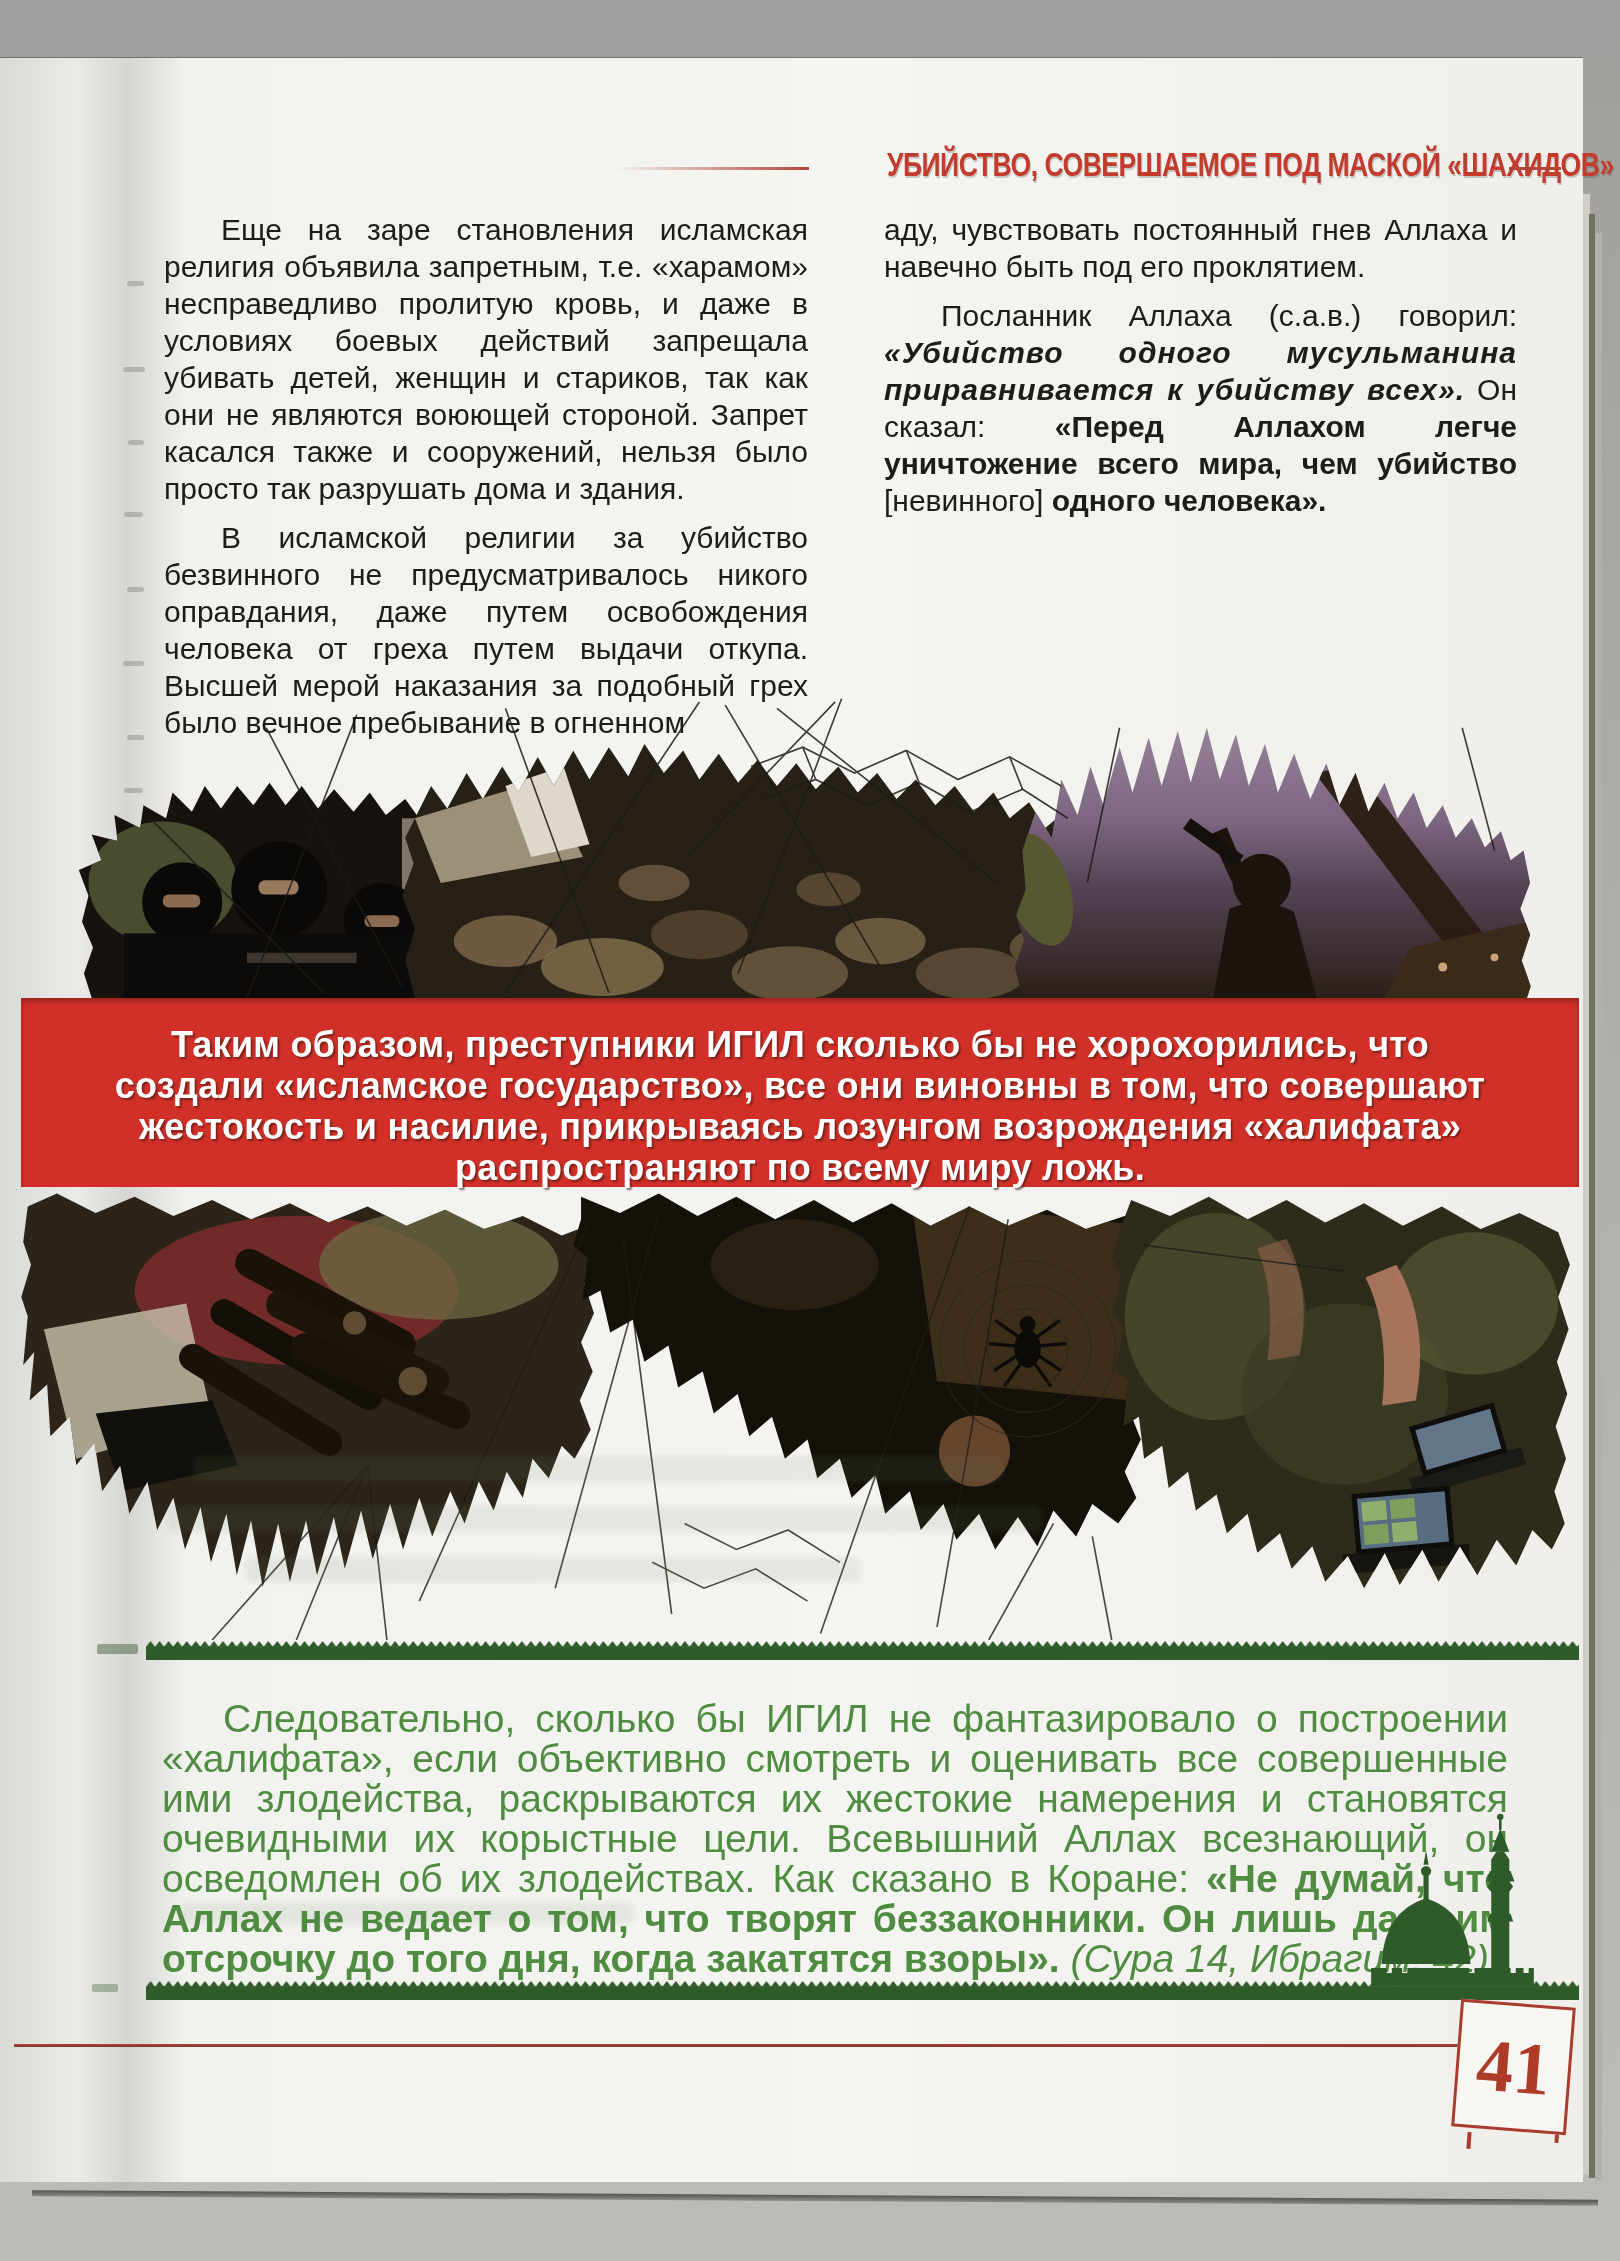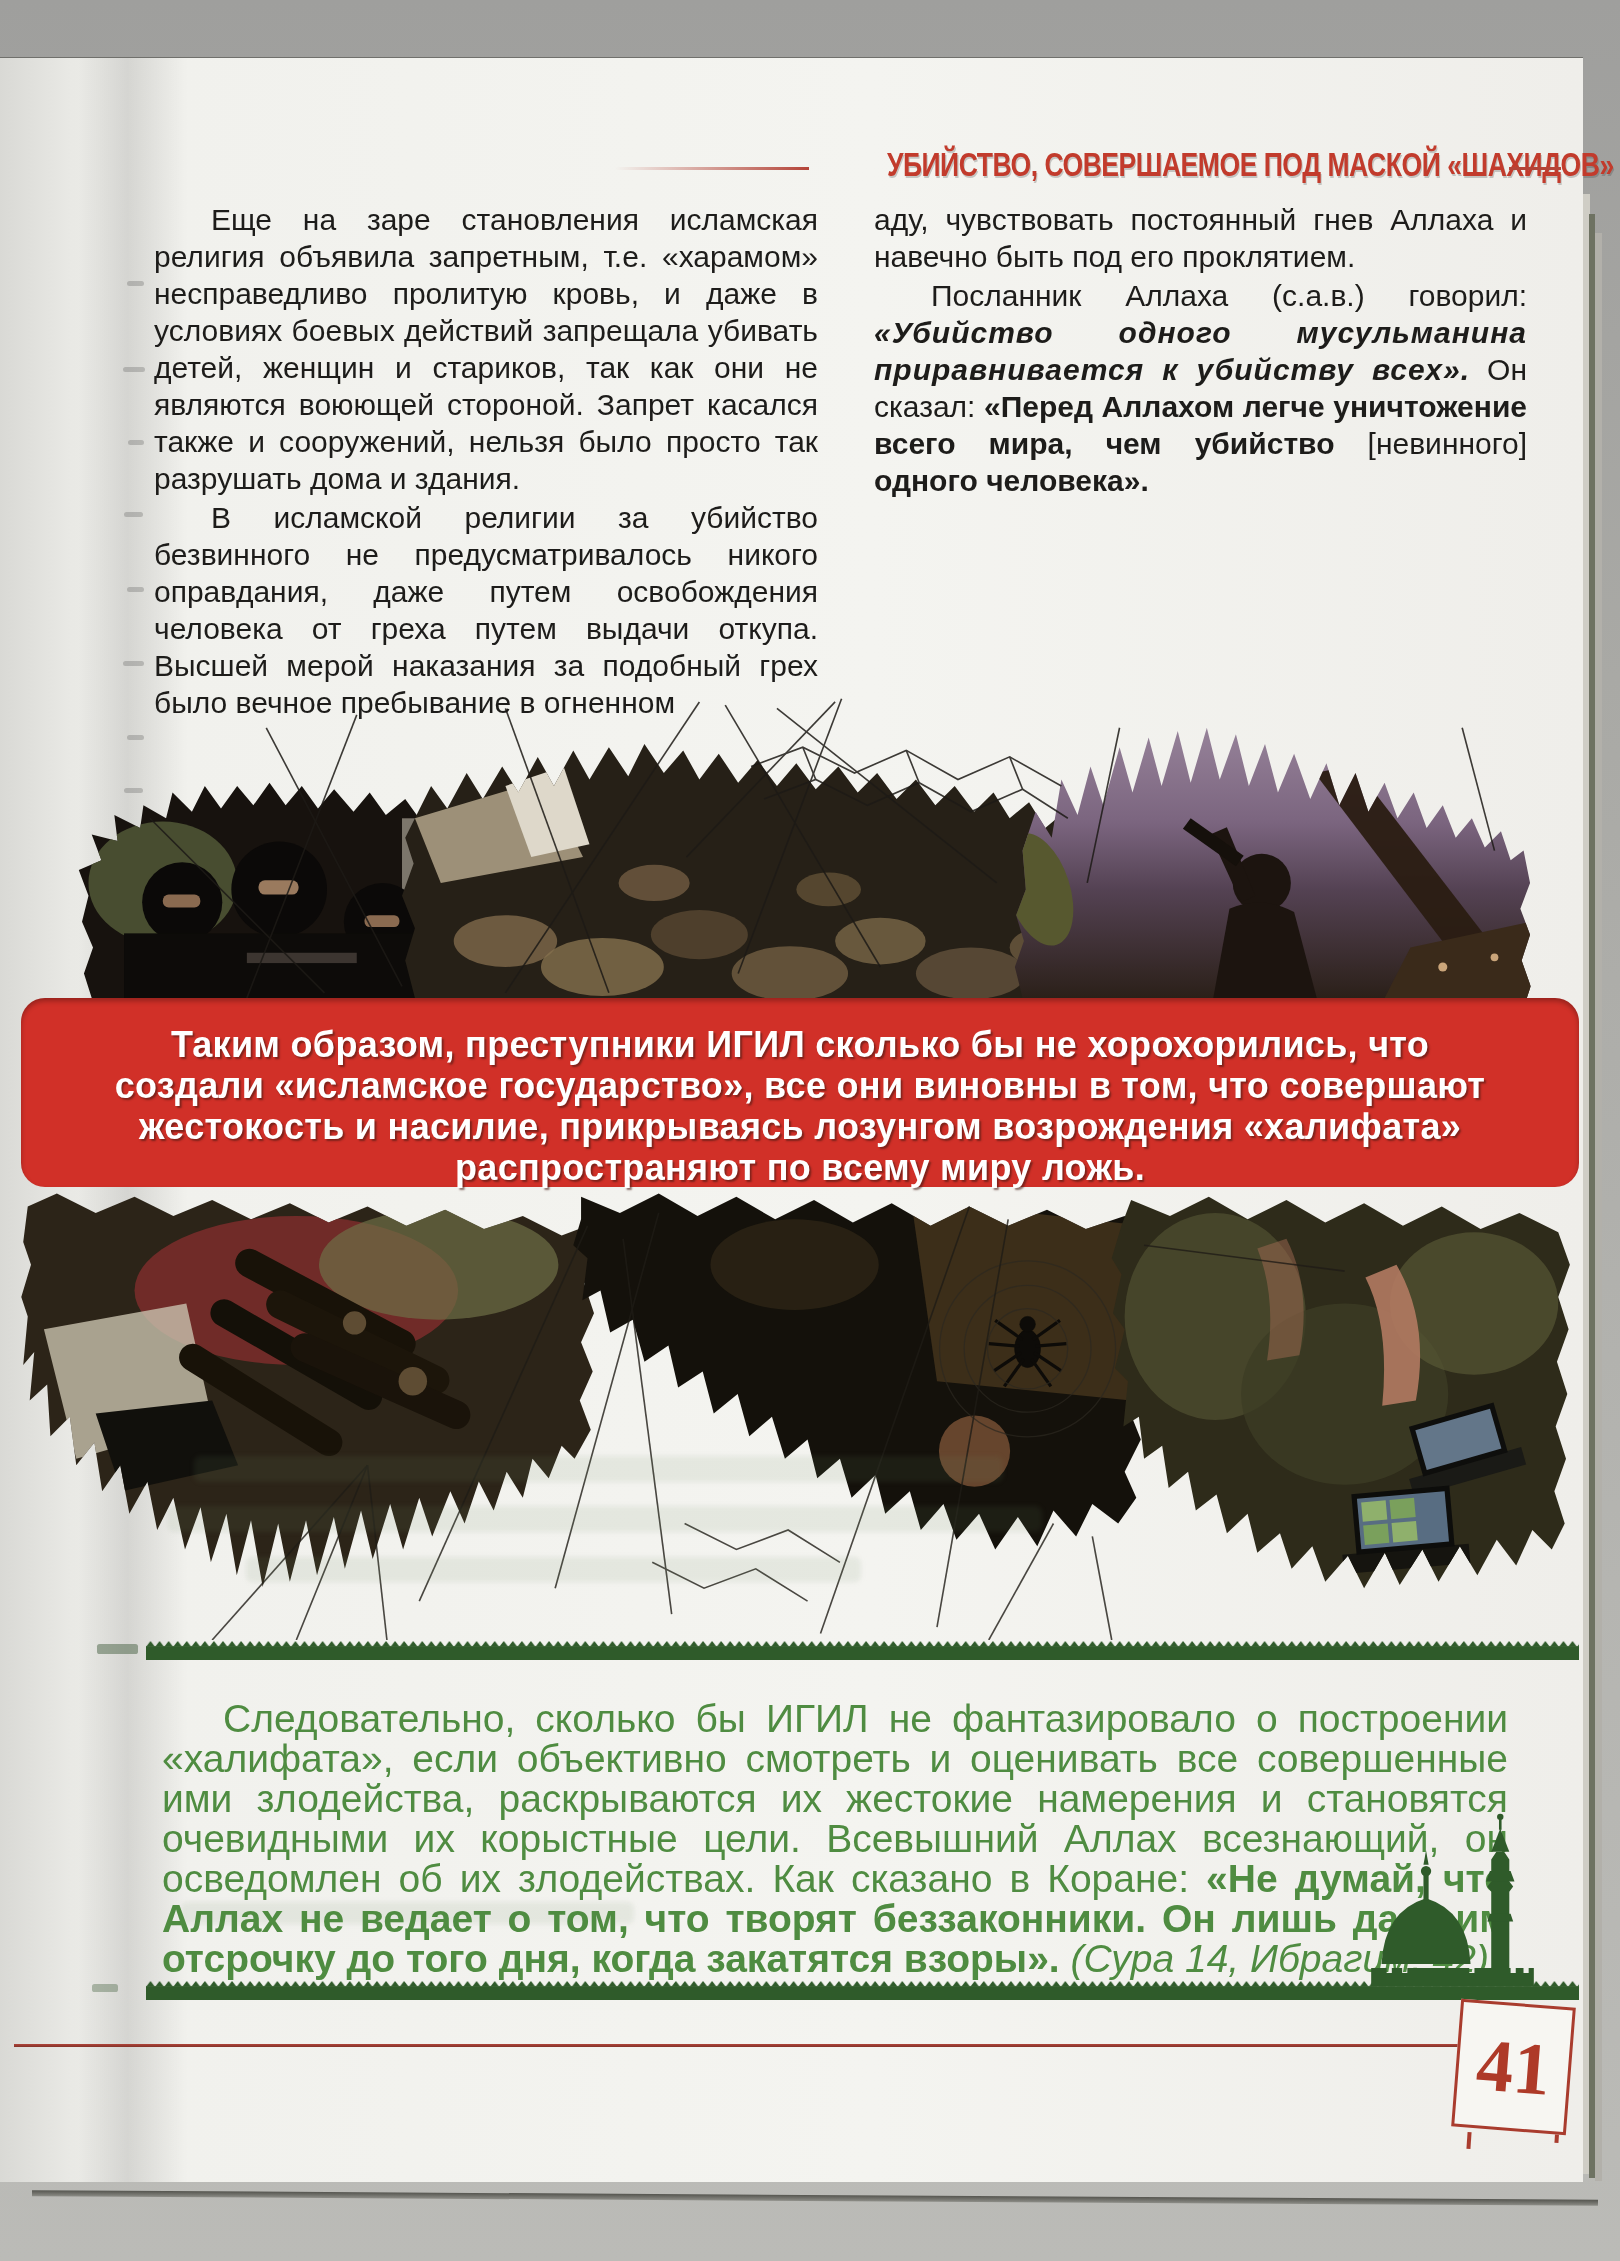--- a/index.html
+++ b/index.html
@@ -26,30 +26,30 @@
     background:linear-gradient(90deg,rgba(180,60,48,0),#b44438);}
   .rule-right{position:absolute;left:1509px;top:109px;width:52px;height:2.6px;background:#b44438;}
   .page-title{
     position:absolute;left:712px;top:87px;width:795px;text-align:right;
     font-size:34px;font-weight:700;color:#c23b2c;letter-spacing:-0.6px;white-space:nowrap;
     transform:scaleX(0.78);transform-origin:100% 50%;
     text-shadow:1.3px 1.9px 0.6px rgba(60,60,60,0.25);
   }
   
   .col{position:absolute;top:141px;color:#1d1c1a;font-size:30px;line-height:37px;text-align:justify;}
-  .col p{margin:2px;text-indent:57px;}
+  .col p{margin:12px;text-indent:57px;}
   .col p.noindent{text-indent:0;}
   .col-left{left:152px;width:668px;}
   .col-right{left:872px;width:657px;}
   .b{font-weight:700;}
   .sp{font-weight:700;letter-spacing:1px;font-style:italic;}
   .reg{font-weight:400;}
   
   .banner{position:absolute;left:21px;top:940px;width:1558px;height:189px;background:#d13028;
-    box-shadow:inset 0 3.2px 5.2px rgba(0,0,0,0.28);border-radius:24px;}
+    box-shadow:inset 0 3.2px 5.2px rgba(0,0,0,0.28);}
   .banner-text{padding:26px 76px 0 76px;text-align:center;color:#ffffff;font-weight:700;
     font-size:36px;line-height:41px;letter-spacing:0.3px;
     text-shadow:1.9px 1.9px 1.9px rgba(70,25,18,0.6);}
   
   .collage-top{position:absolute;left:52px;top:631px;}
   .collage-bottom{position:absolute;left:18px;top:1129px;}
   
   .ghost{position:absolute;background:rgba(110,140,100,0.11);filter:blur(2.6px);border-radius:6.5px;}
   
   .gbar{position:absolute;left:146px;width:1433px;height:19.4px;}

